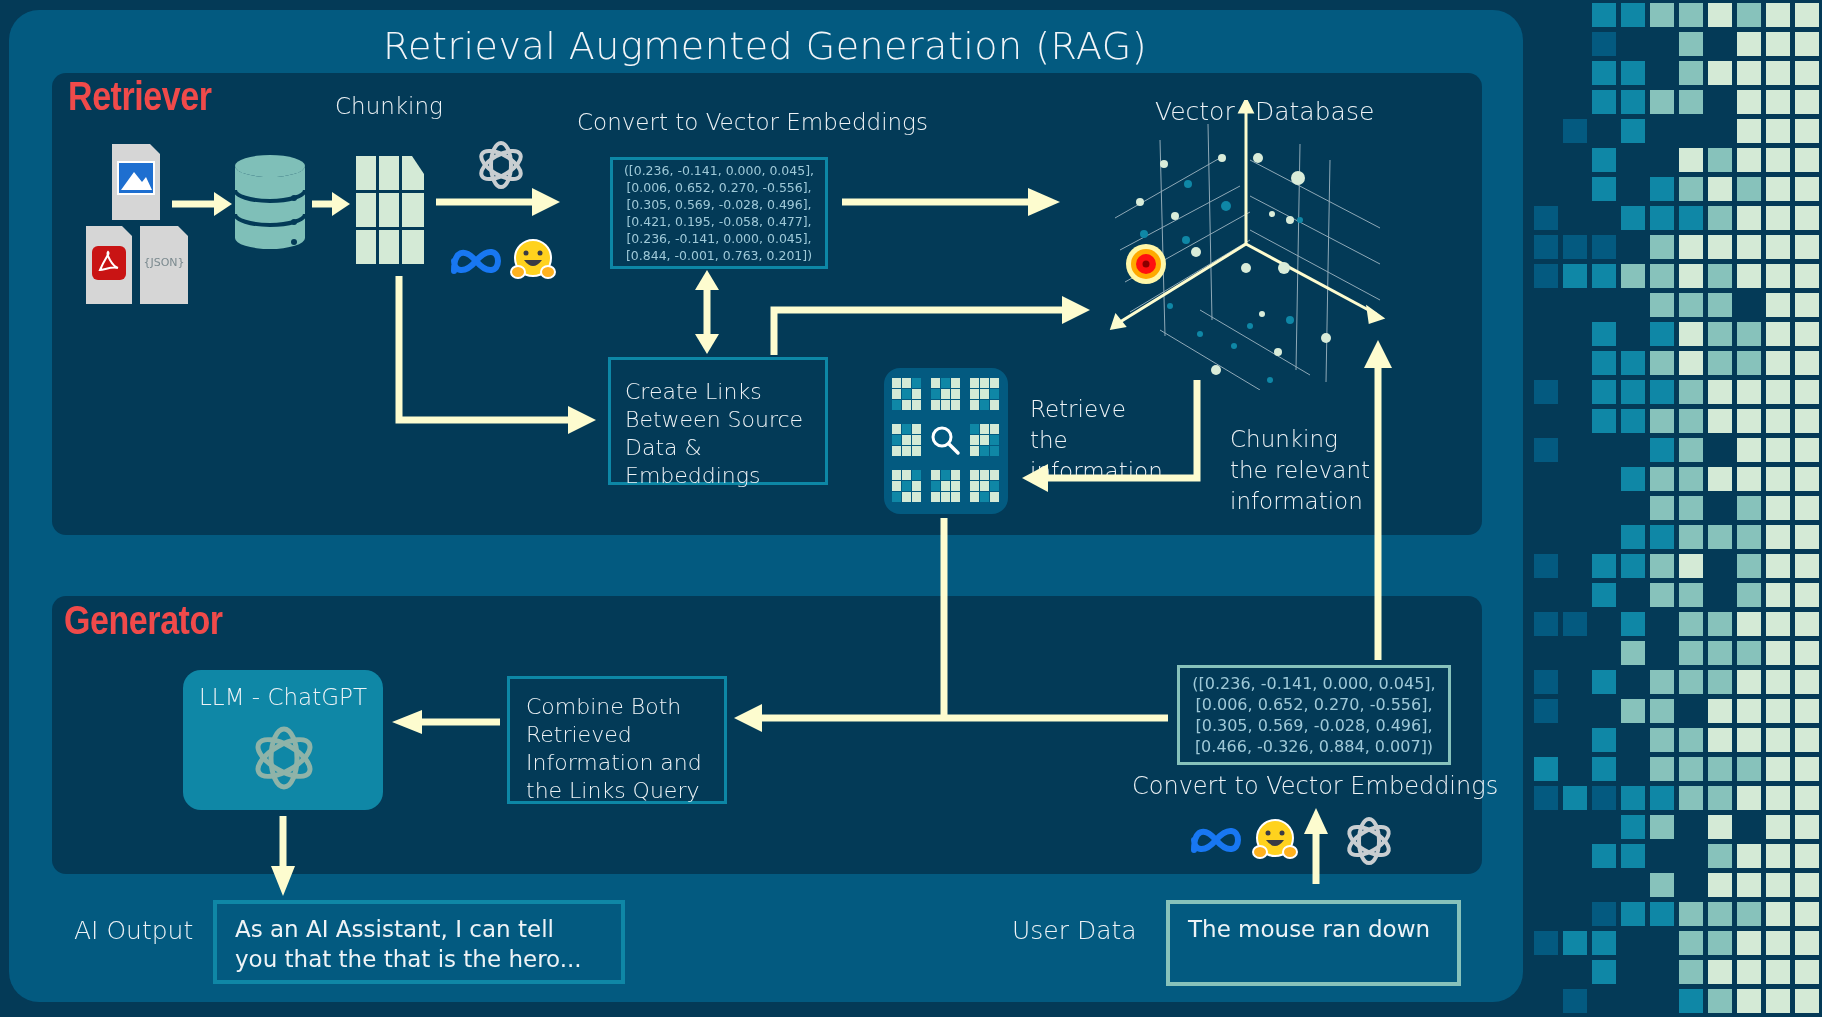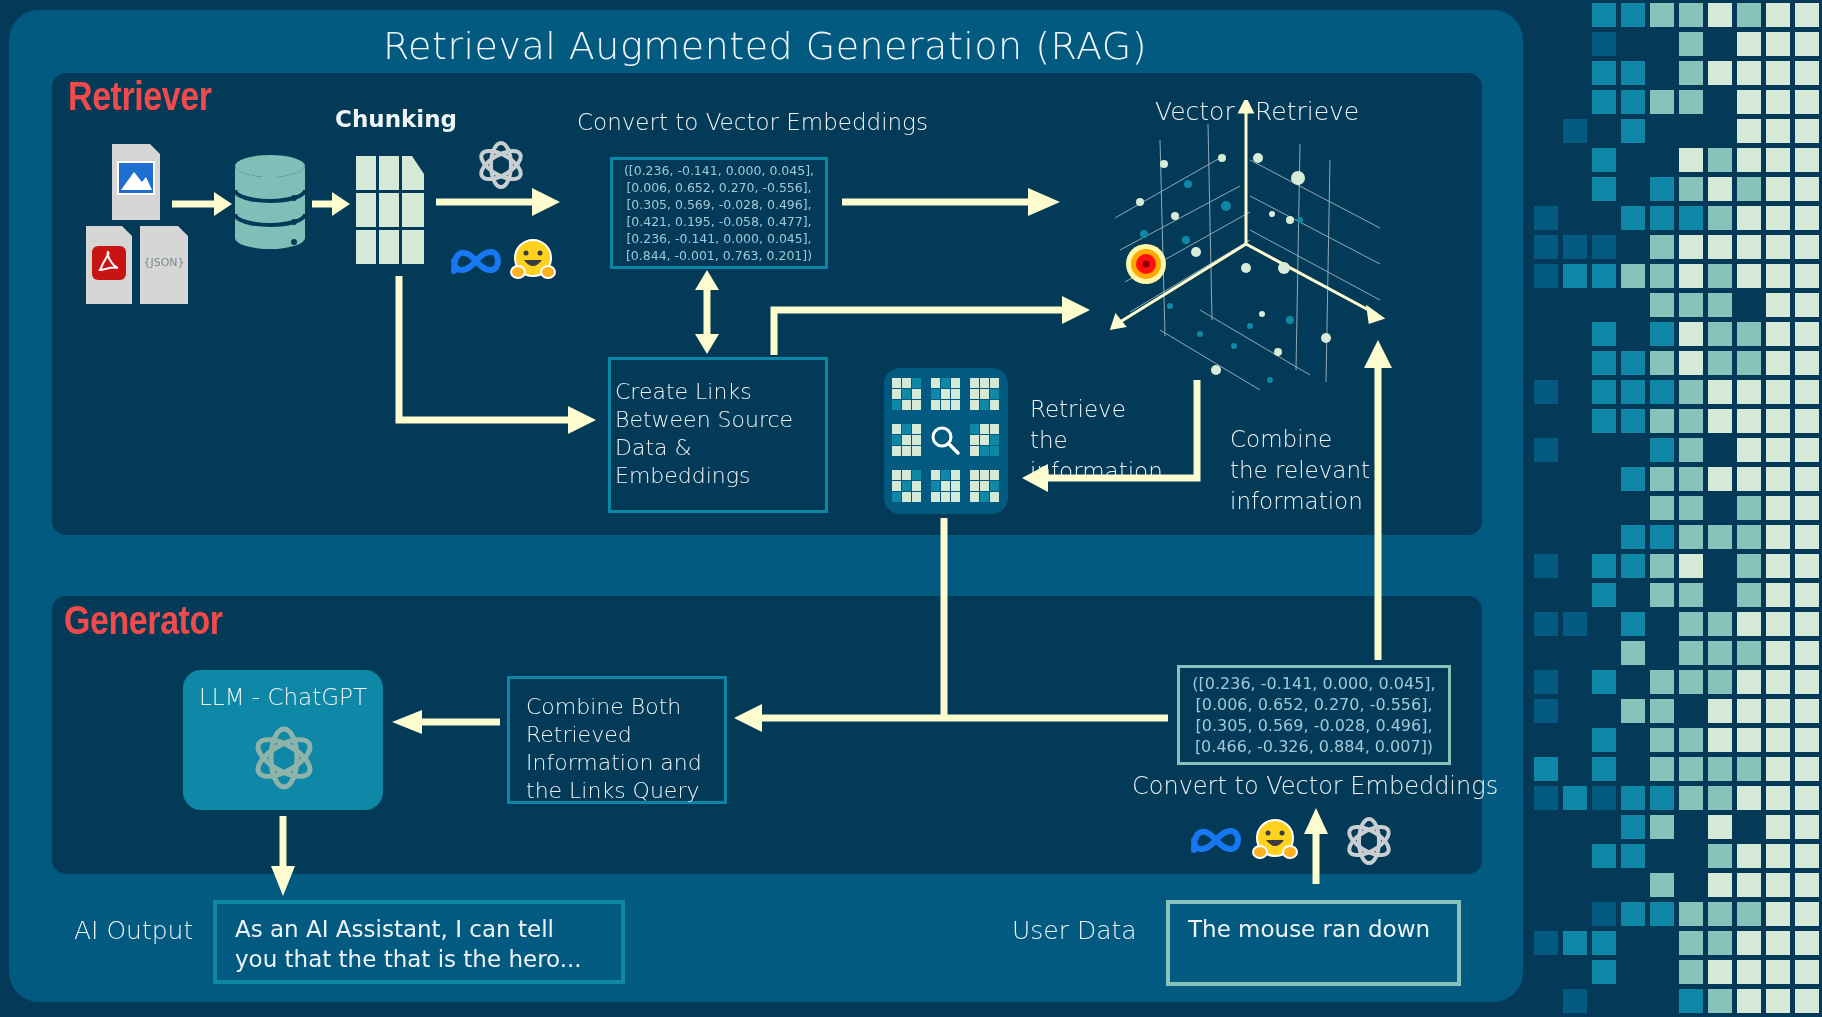--- a/index.html
+++ b/index.html
@@ -79,21 +79,21 @@
     <ellipse cx="36" cy="12" rx="35" ry="11" fill="#7fbfb8"></ellipse>
     <path d="M1 12 V84 A35 11 0 0 0 71 84 V12 A35 11 0 0 1 1 12 Z" fill="#7fbfb8"></path>
     <path d="M1 36 A35 11 0 0 0 71 36" fill="none" stroke="#033a57" stroke-width="4"></path>
     <path d="M1 60 A35 11 0 0 0 71 60" fill="none" stroke="#033a57" stroke-width="4"></path>
     <circle cx="60" cy="44" r="3" fill="#033a57"></circle>
     <circle cx="60" cy="68" r="3" fill="#033a57"></circle>
     <circle cx="60" cy="88" r="3" fill="#033a57"></circle>
   </svg>
 </div>
 
-<div class="abs label" style="left:335px;top:104px;font-weight:bold;">Chunking</div>
+<div class="abs label" style="left:335px;top:91px;">Chunking</div>
 <div class="abs" style="left:356px;top:156px;width:68px;height:108px;">
   <svg width="68" height="108" viewBox="0 0 68 108">
     <g fill="#d4ead6">
       <rect x="0" y="0" width="20" height="34"></rect>
         <rect x="23" y="0" width="20" height="34"></rect>
       <path d="M46 0 H56 L68 18 V34 H46 Z"></path>
       <rect x="0" y="37" width="20" height="34"></rect>
         <rect x="23" y="37" width="20" height="34"></rect>
         <rect x="46" y="37" width="22" height="34"></rect>
       <rect x="0" y="74" width="20" height="34"></rect>
@@ -131,26 +131,26 @@
 <div class="abs label" style="left:577px;top:107px;">Convert to Vector Embeddings</div>
 <div class="abs box vec" style="left:610px;top:157px;width:218px;height:112px;">
   <div id="vec1">([0.236, -0.141, 0.000, 0.045],
 [0.006, 0.652, 0.270, -0.556],
 [0.305, 0.569, -0.028, 0.496],
 [0.421, 0.195, -0.058, 0.477],
 [0.236, -0.141, 0.000, 0.045],
 [0.844, -0.001, 0.763, 0.201])</div>
 </div>
 
-<div class="abs box" style="left:608px;top:357px;width:220px;height:156px;padding:18px 4px;">
+<div class="abs box" style="left:608px;top:357px;width:220px;height:128px;padding:18px 14px;">
   <div class="label" style="font-size:22px;line-height:28px;">Create Links Between Source Data &amp; Embeddings</div>
 </div>
 
 <div class="abs label" style="left:1155px;top:96px;font-size:25px;">Vector</div>
-<div class="abs label" style="left:1255px;top:96px;font-size:25px;">Retrieve</div>
+<div class="abs label" style="left:1255px;top:96px;font-size:25px;">Database</div>
 <div class="abs" style="left:1100px;top:100px;width:300px;height:290px;">
   <svg width="300" height="290" viewBox="0 0 300 290">
     <g stroke="#8fa9b7" stroke-width="1" fill="none">
       <line x1="15" y1="118" x2="120" y2="58"></line>
         <line x1="20" y1="150" x2="140" y2="86"></line>
         <line x1="25" y1="182" x2="150" y2="112"></line>
         <line x1="30" y1="212" x2="150" y2="140"></line>
       <line x1="150" y1="60" x2="280" y2="128"></line>
         <line x1="150" y1="96" x2="280" y2="164"></line>
         <line x1="150" y1="130" x2="280" y2="200"></line>
@@ -294,21 +294,21 @@
         <rect x="106" y="113" width="9" height="10" fill="#0f87a6"></rect>
         <rect x="86" y="124" width="9" height="10" fill="#d4ead6"></rect>
         <rect x="96" y="124" width="9" height="10" fill="#0f87a6"></rect>
         <rect x="106" y="124" width="9" height="10" fill="#d4ead6"></rect>
       </g>
       <circle cx="58" cy="69" r="9" fill="none" stroke="#fff" stroke-width="3"></circle>
       <line x1="65" y1="76" x2="74" y2="85" stroke="#fff" stroke-width="3.5" stroke-linecap="round"></line>
     </svg>
 </div>
 <div class="abs label" style="left:1030px;top:394px;width:140px;">Retrieve the information</div>
-<div class="abs label" style="left:1230px;top:424px;width:140px;">Combine the relevant information</div>
+<div class="abs label" style="left:1230px;top:424px;width:140px;">Chunking the relevant information</div>
 
 <div class="abs llm"></div>
 <div class="abs label" style="left:183px;top:682px;width:200px;text-align:center;">LLM - ChatGPT</div>
 <div class="abs" style="left:248px;top:722px;width:72px;height:72px;">
   <svg width="72" height="72" viewBox="0 0 72 72">
       <g fill="none" stroke="#8fb3a8" stroke-width="5">
     <ellipse cx="36" cy="36" rx="13" ry="29"></ellipse>
         <ellipse cx="36" cy="36" rx="13" ry="29" transform="rotate(60 36 36)"></ellipse>
         <ellipse cx="36" cy="36" rx="13" ry="29" transform="rotate(120 36 36)"></ellipse>
   </g>

